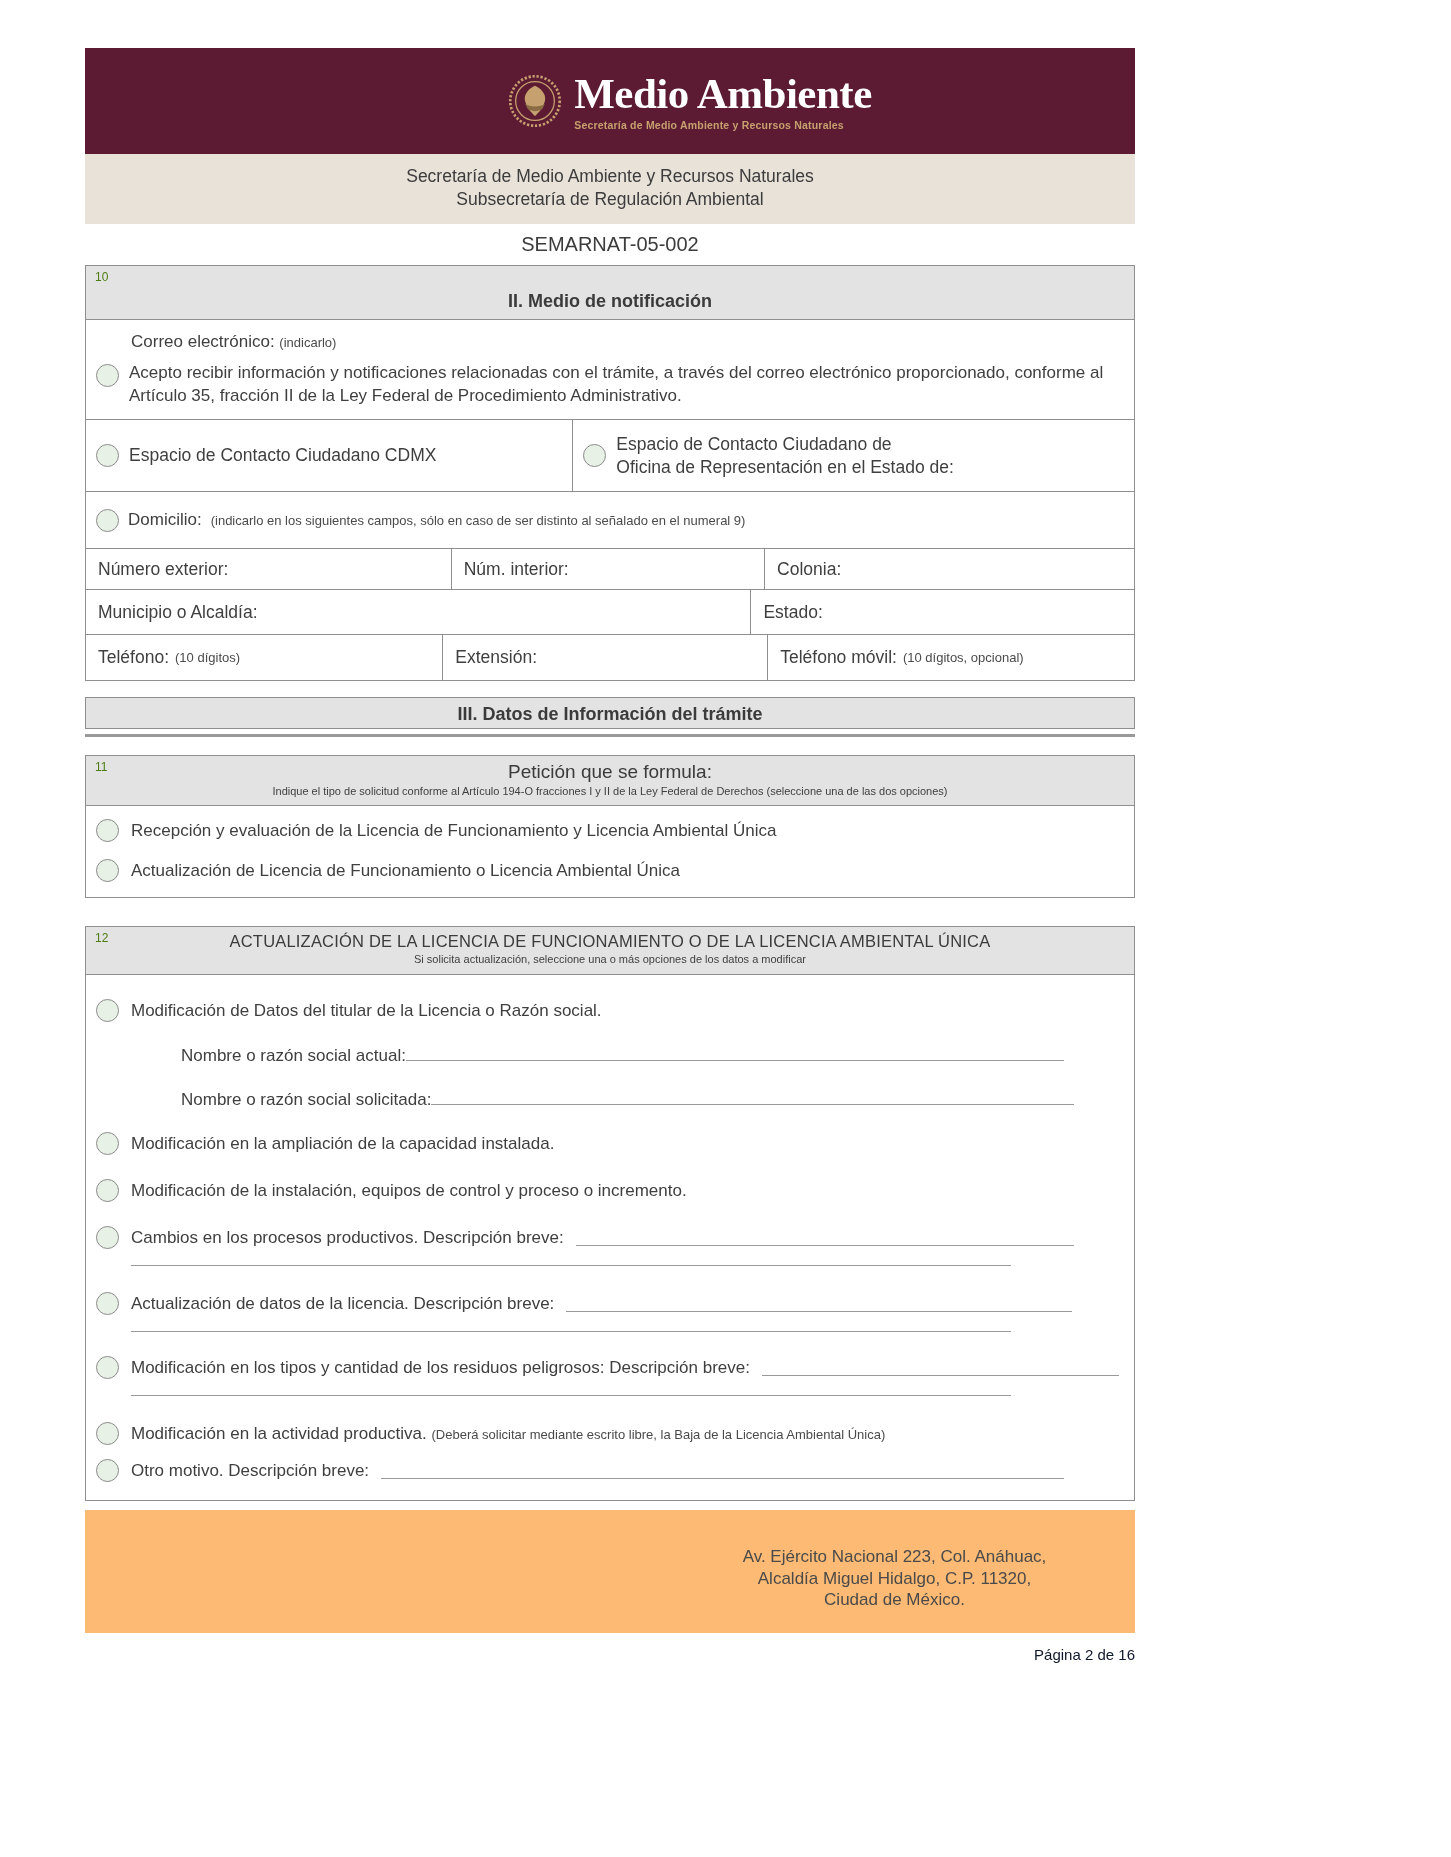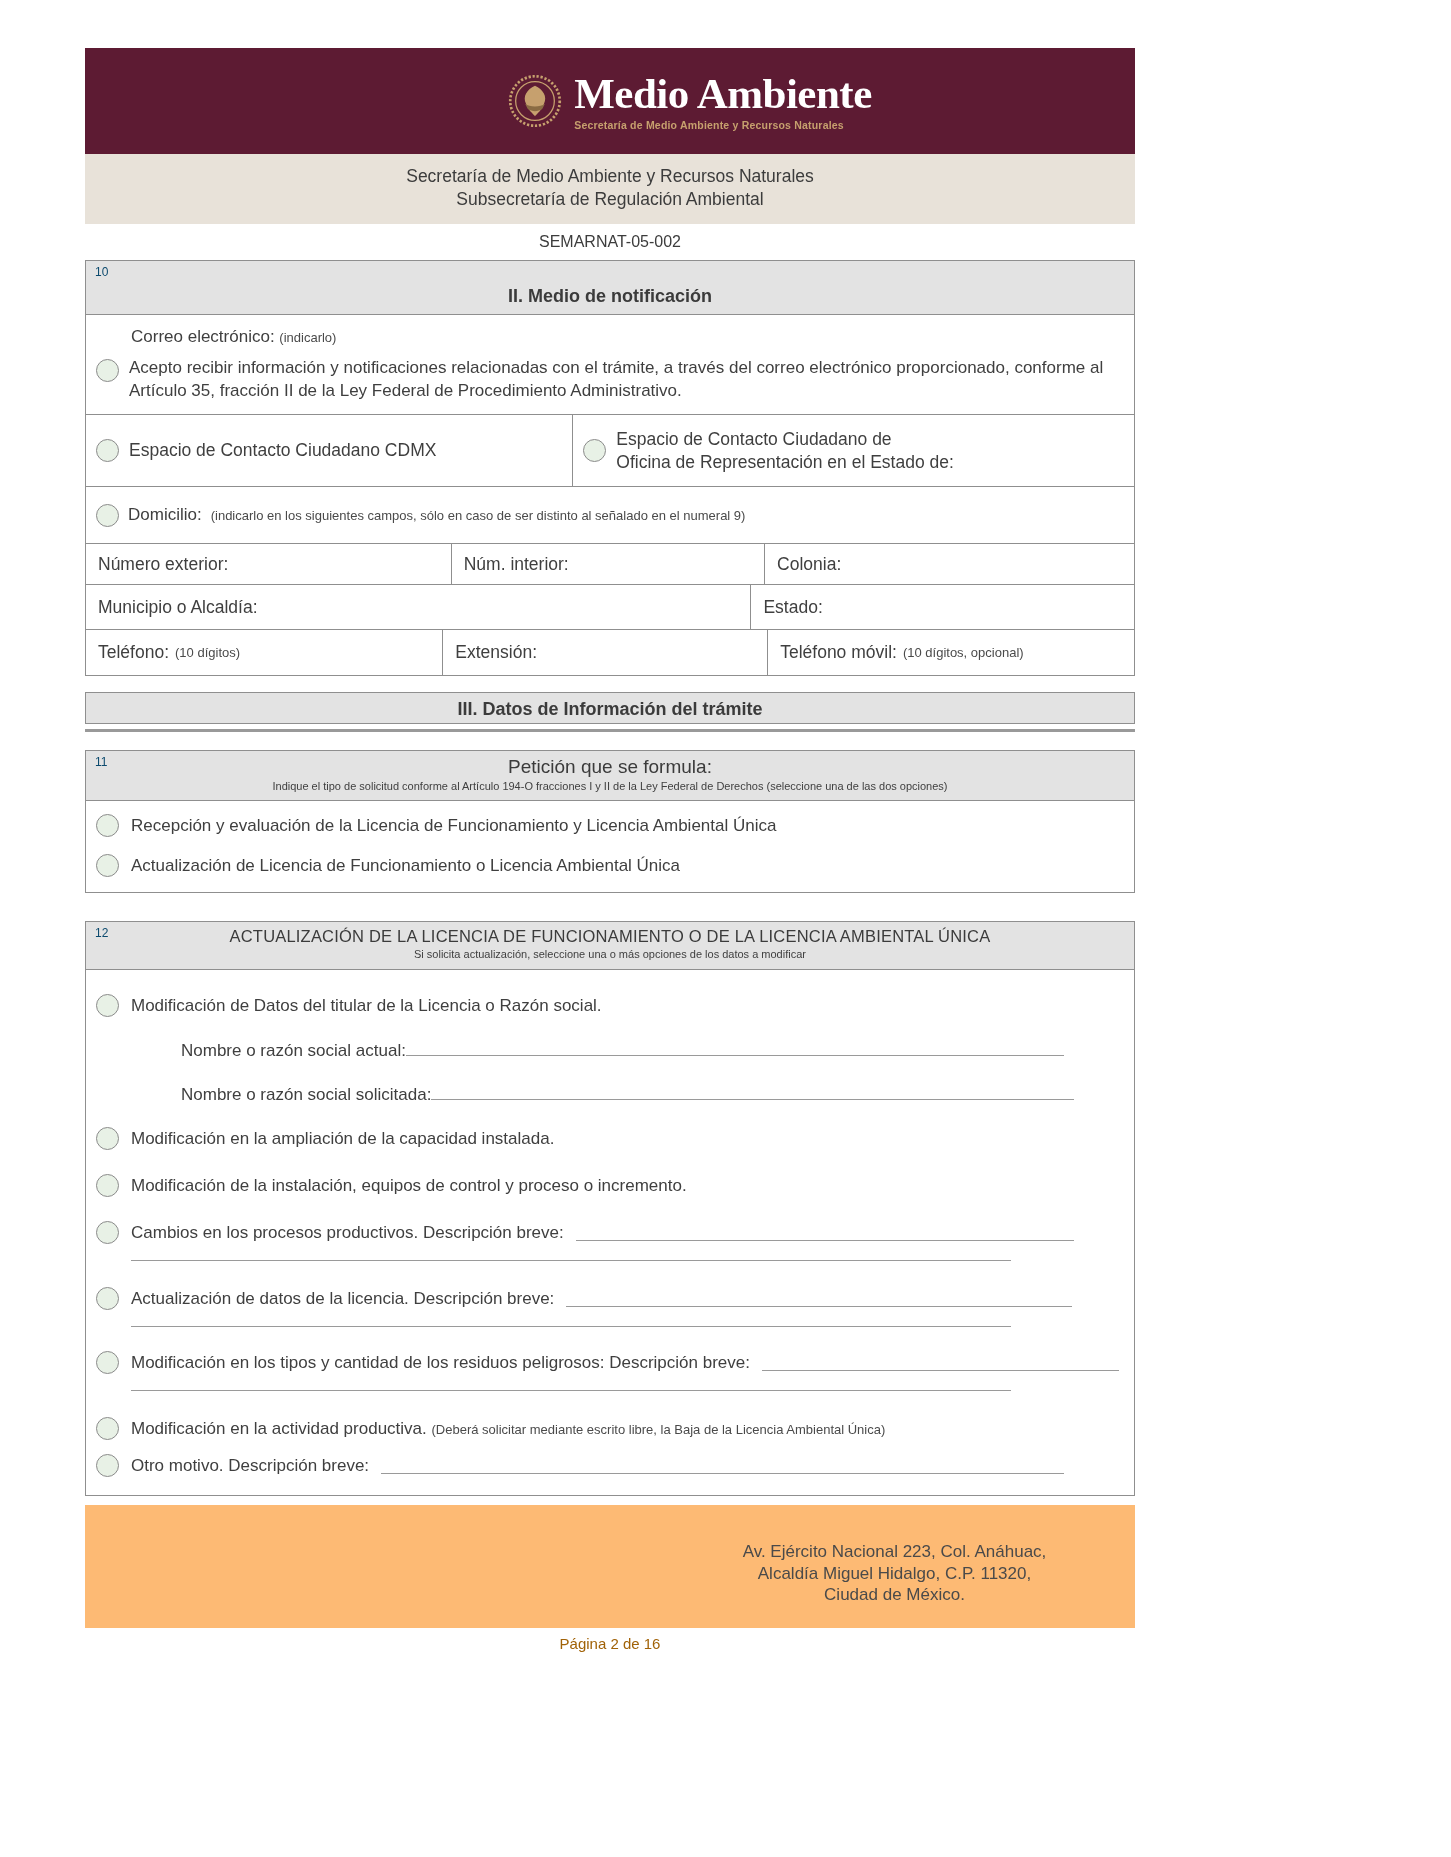--- a/index.html
+++ b/index.html
@@ -12,26 +12,26 @@
   
   .brandbar{height:106px;background:#5d1b33;display:flex;align-items:center;justify-content:center;}
   .brand-group{display:flex;align-items:center;gap:12px;transform:translateX(80px);}
   .brand-text{display:flex;flex-direction:column;}
   .brand-title{font-family:"Liberation Serif","DejaVu Serif",serif;font-weight:bold;color:#ffffff;font-size:43px;line-height:1;letter-spacing:-0.5px;}
   .brand-sub{color:#c6a06e;font-size:10.5px;font-weight:bold;margin-top:4px;letter-spacing:0.2px;}
 
   
   .dep-band{background:#e8e2d9;text-align:center;padding:11px 0 13px;font-size:17.5px;line-height:23px;color:#3c3c3c;}
 
-  .form-code{text-align:center;font-size:16px;margin:9px 0 9px;color:#3c3c3c;}
+  .form-code{text-align:center;font-size:20px;margin:9px 0 9px;color:#3c3c3c;}
 
   
   .box{border:1.5px solid #8f8f8f;background:#ffffff;}
   .box-header{background:#e3e3e3;border-bottom:1.5px solid #8f8f8f;position:relative;text-align:center;}
-  .corner-num{position:absolute;left:9px;top:4px;font-size:12px;color:#0c4a6e;}
+  .corner-num{position:absolute;left:9px;top:4px;font-size:12px;color:#4d7c0f;}
   .hint{font-size:13px;color:#4a4a4a;}
   .radio{width:23px;height:23px;border-radius:50%;border:1.5px solid #8b8b8b;background:#e8f1e6;flex:none;box-sizing:border-box;}
 
   
   .hdr-ii{height:46px;display:flex;flex-direction:column;justify-content:flex-end;padding-bottom:7px;}
   .hdr-ii .box-title{font-weight:bold;font-size:18px;color:#3b3b3b;}
   .row-email{height:100px;border-bottom:1.5px solid #8f8f8f;box-sizing:border-box;padding-top:12px;}
   .email-label{margin-left:45px;font-size:17px;}
   .accept-row{display:flex;gap:10px;margin:9px 0 0 10px;align-items:flex-start;}
   .accept-row .radio{margin-top:3px;}
@@ -72,21 +72,21 @@
   .mt-18{margin-top:18px;}.mt-22{margin-top:22px;}.mt-24{margin-top:24px;}.mt-26{margin-top:26px;}.mt-14{margin-top:14px;}
   .sub-row{padding-left:95px;display:flex;align-items:baseline;font-size:17px;margin-top:24px;}
   .blank{border-bottom:1px solid #9a9a9a;flex:1;height:14px;}
   .mr-70{margin-right:70px;}.mr-60{margin-right:60px;}.mr-62{margin-right:62px;}.mr-15{margin-right:15px;}
   .cont-line{margin:15px 0 0 45px;width:880px;border-bottom:1px solid #9a9a9a;height:1px;}
   .opt-row .inline-blank{border-bottom:1px solid #9a9a9a;flex:1;height:14px;align-self:flex-end;margin-bottom:3px;}
 
   
   .footer-beige{margin-top:9px;background:#fdba74;height:123px;position:relative;}
   .address{position:absolute;right:68px;top:36px;width:345px;text-align:center;font-size:17px;line-height:21.5px;color:#4a4a4a;}
-  .page-num{text-align:center;font-size:15px;margin-top:7px;color:#a16207;}
+  .page-num{text-align:right;font-size:15px;margin-top:13px;color:#0f172a;}
 </style>
 </head>
 <body>
 
 <div class="page">
   <div class="content">
 
     <header class="brandbar">
       <div class="brand-group">
         <svg width="54" height="54" viewBox="0 0 60 60">

